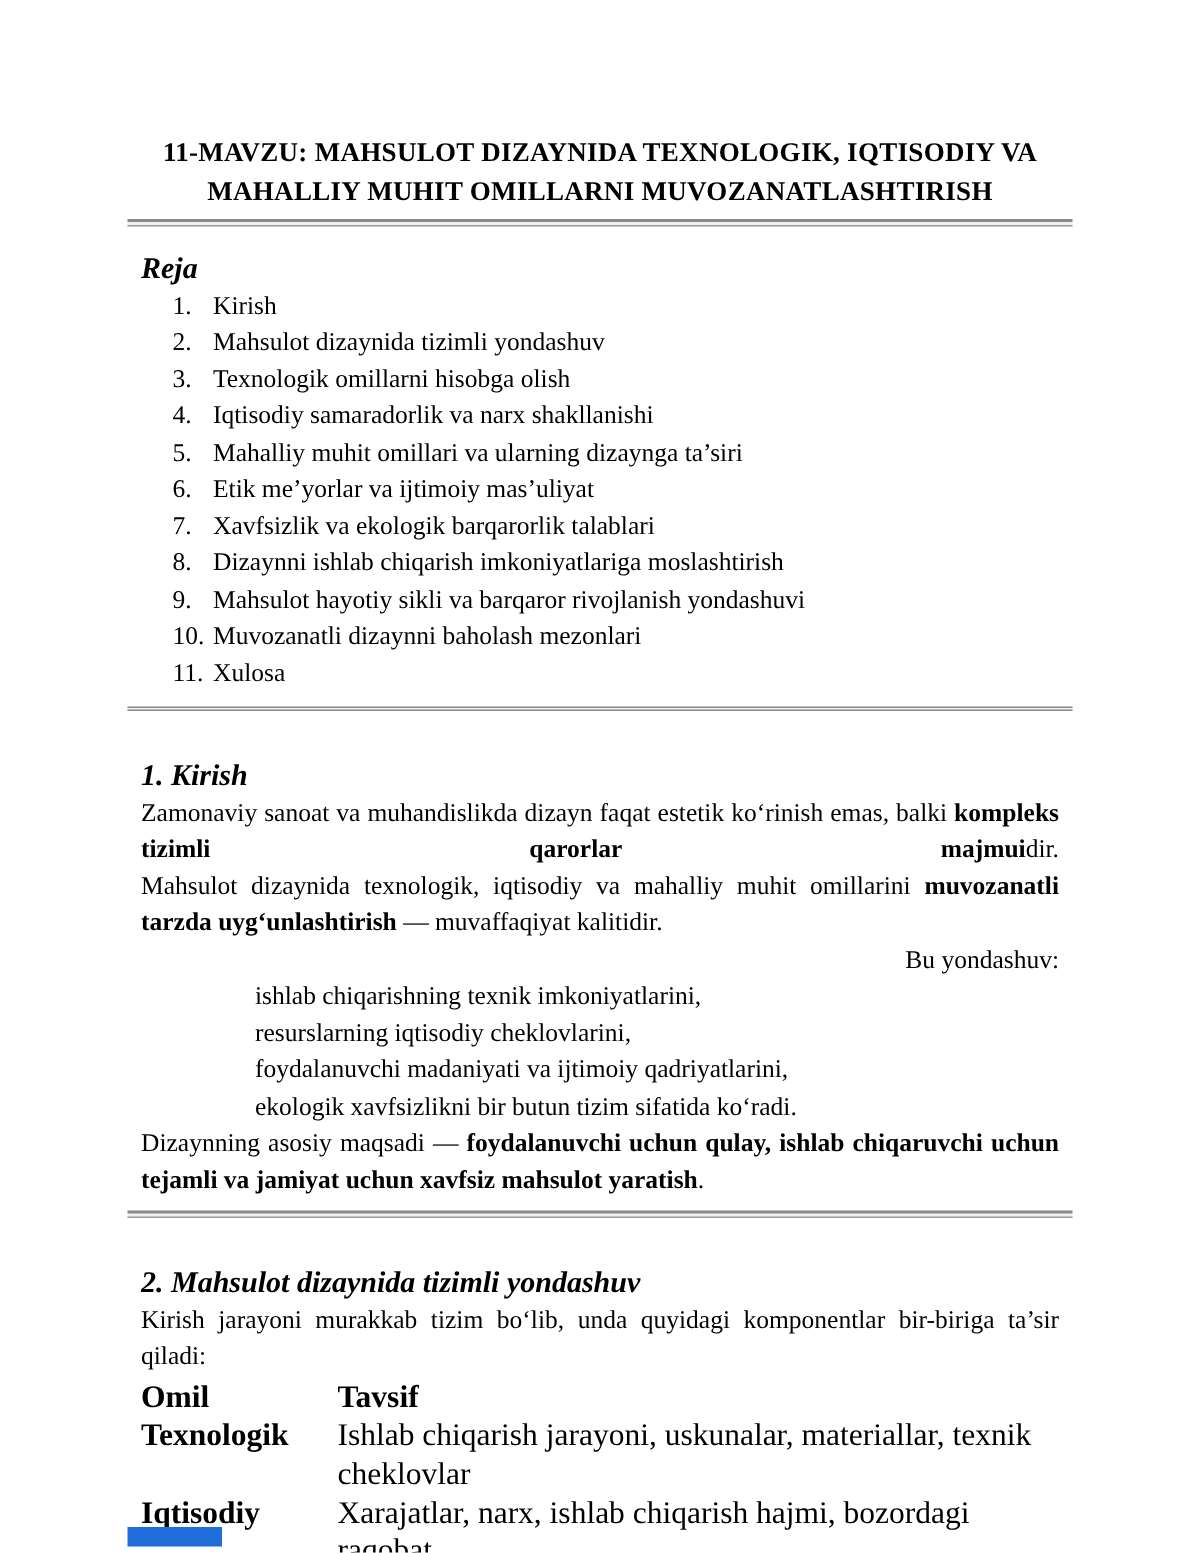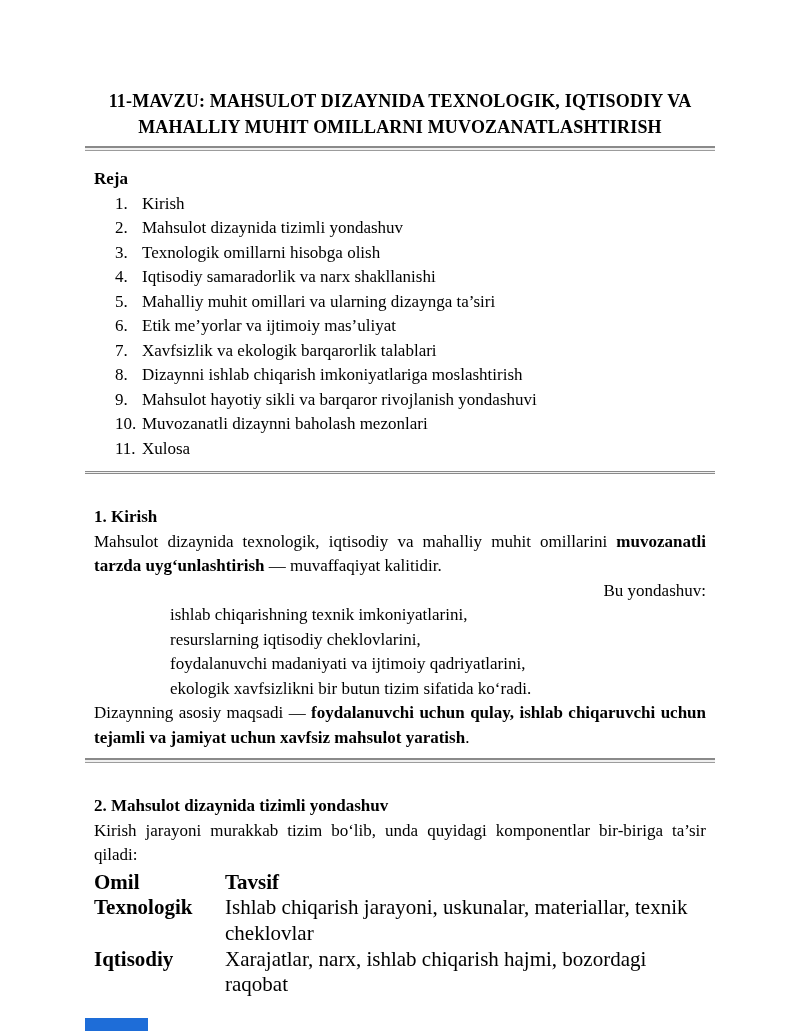--- a/index.html
+++ b/index.html
@@ -37,24 +37,25 @@
     margin: 0 -9px;
   }
   .hrule.thin {
     height: 1px;
     border-top: 1px solid #8a8a8a;
     border-bottom: 1px solid #8a8a8a;
   }
   
   .body-text { font-size: 17px; line-height: 24.5px; }
   .bold-head {
-    font-size: 17px;
+    font-size: 20px;
     font-weight: bold;
     line-height: 24.5px;
     margin: 0;
+    font-style: italic;
   }
   .reja-head { margin-top: 16px; }
   
   .reja-list { margin: 0; }
   .reja-item { display: flex; padding-left: 21px; }
   .reja-num  { flex: none; min-width: 27px; }
   .reja-label { flex: 1; }
   .rule-after-list { margin-top: 10px; }
   
   .sec-head { margin-top: 31px; }
@@ -148,20 +149,21 @@
       </div>
 
       <div class="reja-item">
         <span class="reja-num">11.</span>
         <span class="reja-label">Xulosa</span>
       </div>
     </div>
   <div class="hrule thin rule-after-list"></div>
 
   <p class="bold-head sec-head">1. Kirish</p>
+  <p class="para force-last body-text"><span>Zamonaviy sanoat va muhandislikda dizayn faqat estetik ko‘rinish emas, balki </span><b>kompleks tizimli qarorlar majmui</b><span>dir.</span></p>
   <p class="para body-text"><span>Mahsulot dizaynida texnologik, iqtisodiy va mahalliy muhit omillarini </span><b>muvozanatli tarzda uyg‘unlashtirish</b><span> — muvaffaqiyat kalitidir.</span></p>
   <p class="para left body-text">Bu yondashuv:</p>
 
   <div class="bullet-list body-text">
 
       <div class="bullet-item">
         <span class="bullet-dot"></span>
         <span class="bullet-label">ishlab chiqarishning texnik imkoniyatlarini,</span>
       </div>
 

